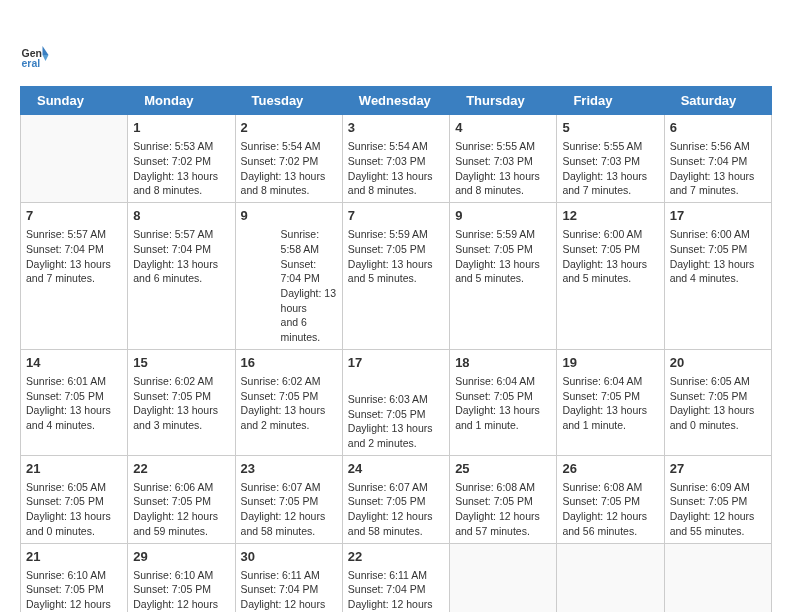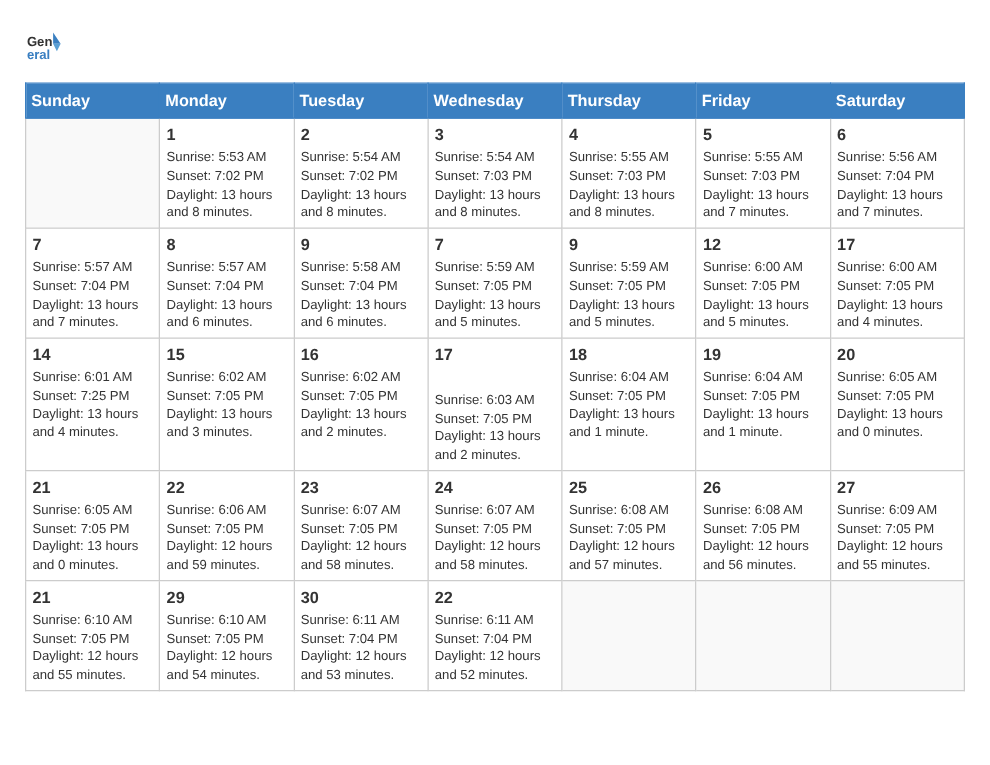--- a/index.html
+++ b/index.html
@@ -8,20 +8,21 @@
       background: #fff;
       width: 792px;
       min-height: 612px;
       padding: 20px;
     }
     .header-area {
       display: flex;
       justify-content: space-between;
       align-items: flex-start;
       margin-bottom: 16px;
+      margin-top: 20px;
     }
     .logo {
       display: flex;
       align-items: center;
       gap: 4px;
     }
     .logo-text-general {
       font-size: 18px;
       font-weight: bold;
       color: #333;
@@ -48,21 +49,21 @@
       color: #333;
     }
     .calendar {
       width: 100%;
       border-collapse: collapse;
       font-size: 11px;
     }
     .calendar th {
       background-color: #3a7fc1;
       color: #fff;
-      padding: 6px 4px;
+      padding: 6px 16px;
       text-align: left;
       font-size: 13px;
       font-weight: bold;
       border: 1px solid #3a7fc1;
     }
     .calendar td {
       border: 1px solid #ccc;
       vertical-align: top;
       padding: 4px 5px;
       width: calc(100% / 7);
@@ -178,21 +179,21 @@
         </td>
         <td>
           <span class="day-number">8</span>
           <div class="day-info" style="white-space: pre-line;">Sunrise: 5:57 AM
 Sunset: 7:04 PM
 Daylight: 13 hours
 and 6 minutes.</div>
         </td>
         <td>
           <span class="day-number">9</span>
-          <div class="day-info" style="white-space: pre-line;">Sunrise: 5:58 AM
+          <div class="day-info" style="white-space: pre-line; margin-left: 40px;">Sunrise: 5:58 AM
 Sunset: 7:04 PM
 Daylight: 13 hours
 and 6 minutes.</div>
         </td>
         <td>
           <span class="day-number">7</span>
           <div class="day-info" style="white-space: pre-line;">Sunrise: 5:59 AM
 Sunset: 7:05 PM
 Daylight: 13 hours
 and 5 minutes.</div>
@@ -216,21 +217,21 @@
           <div class="day-info" style="white-space: pre-line;">Sunrise: 6:00 AM
 Sunset: 7:05 PM
 Daylight: 13 hours
 and 4 minutes.</div>
         </td>
       </tr>
       <tr>
         <td>
           <span class="day-number">14</span>
           <div class="day-info" style="white-space: pre-line;">Sunrise: 6:01 AM
-Sunset: 7:25 PM
+Sunset: 7:05 PM
 Daylight: 13 hours
 and 4 minutes.</div>
         </td>
         <td>
           <span class="day-number">15</span>
           <div class="day-info" style="white-space: pre-line;">Sunrise: 6:02 AM
 Sunset: 7:05 PM
 Daylight: 13 hours
 and 3 minutes.</div>
         </td>

